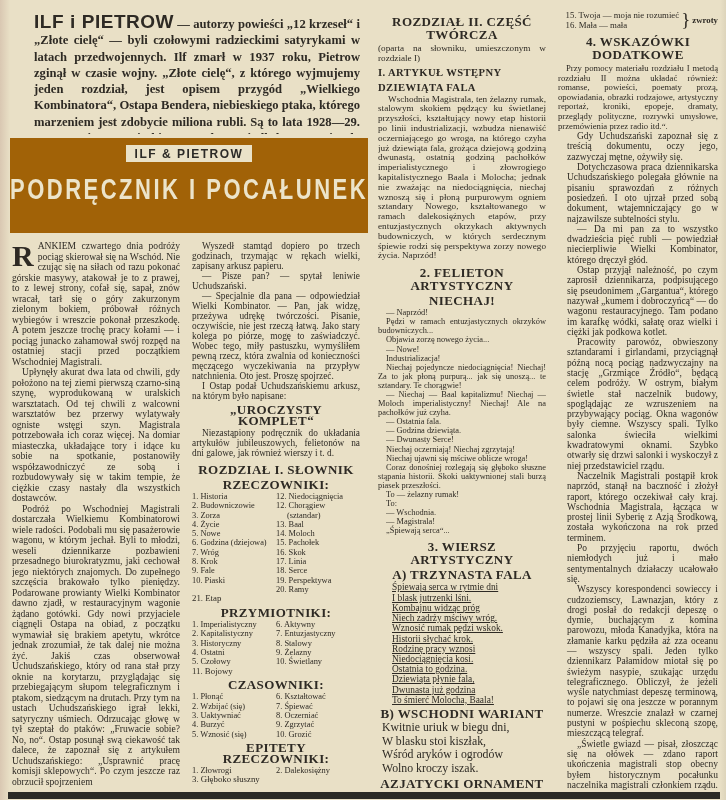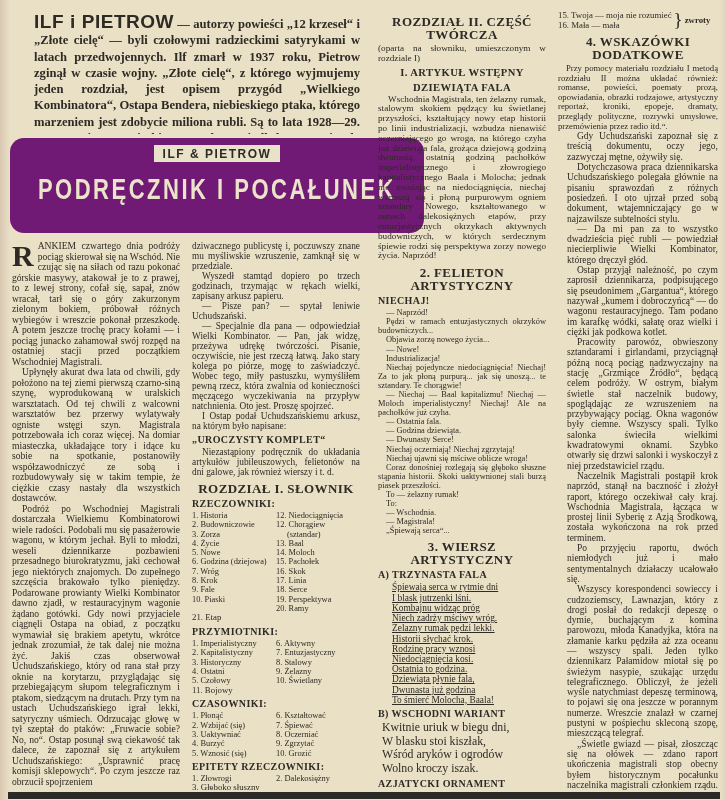--- a/index.html
+++ b/index.html
@@ -23,22 +23,22 @@
     font-weight:bold; font-size:12.6px; line-height:16.3px; text-align:justify;
     overflow:hidden;
   }
   .intro-lead{
     font-family:"Liberation Sans", sans-serif; font-weight:700;
     font-size:19px; letter-spacing:.5px; white-space:nowrap;
   }
 
   
   .banner{
-    position:absolute; left:10px; top:138px; width:414px; height:95px;
-    background:#701a75; text-align:center; overflow:hidden;border-radius:14px;
+    position:absolute; left:10px; top:138px; width:358px; height:95px;
+    background:#a16207; text-align:center; overflow:hidden;
   }
   .banner-label{
     display:inline-block; margin-top:7px; background:#eae2c8; color:#2b2a26;
     font-family:"Liberation Sans", sans-serif; font-weight:700;
     font-size:12px; letter-spacing:1.5px; padding:2px 9px 1px;
   }
   .banner-title{
     margin-top:11px; color:#ece4ca;
     font-family:"Liberation Sans", sans-serif; font-weight:700;
     font-size:22px; letter-spacing:2.5px; white-space:nowrap;
@@ -67,37 +67,37 @@
     margin:2px 4px 0 0;
   }
   .blk-small-p{
     font-size:8.7px; line-height:9.6px; text-align:justify; text-indent:8px;
   }
   .blk-h-large{
     font-weight:bold; text-align:center; font-size:13px; line-height:13px;
     margin:5px 0 3px; letter-spacing:.4px;
   }
   .blk-h-mid{
-    font-weight:bold; text-align:center; font-size:10.6px; line-height:12px;
+    font-weight:bold; text-align:left; font-size:10.6px; line-height:12px;
     margin:3px 0 1px; letter-spacing:.4px;
   }
   .blk-h-small{
-    font-weight:bold; text-align:left; font-size:10px; line-height:11px;
+    font-weight:bold; text-align:center; font-size:13px; line-height:11px;
     margin:3px 0 2px; letter-spacing:.4px;
   }
   .blk-center-item{ font-size:8.8px; line-height:9.8px; }
   .blk-list2{ display:flex; }
   .blk-list2 .lcol{ width:50%; }
   .blk-list2 .item, .blk-list1 .item{ padding-left:11px; text-indent:-11px; }
   .blk-brace .item{ padding-left:0; text-indent:0; }
   .blk-verse{ font-size:9.4px; line-height:10.2px; padding-left:14px;text-decoration:underline; }
   .blk-verse-large{ font-size:11.8px; line-height:13.6px; padding-left:4px; }
   .blk-list1{ font-size:8.9px; line-height:10.2px; }
   .blk-brace{
-    display:flex; align-items:center; font-size:8.8px; line-height:10px;
+    display:flex; align-items:center; font-size:8.8px; line-height:10px;justify-content:flex-end;
   }
   .brace-glyph{ font-size:19px; font-weight:normal; margin:0 2px; }
   .brace-label{ font-weight:bold; }
 
   
   #col2 .blk-p, #col2 .blk-p-first{ font-size:9.3px; line-height:10px; }
   #col2 .blk-list2{ font-size:8.4px; line-height:9.3px; }
   #col3 .blk-p, #col3 .blk-p-first{ font-size:9.2px; line-height:9.8px; }
   #col3 .blk-small-p{ font-size:8.4px; line-height:9.1px; }
   #col3 .blk-list1{ font-size:8.7px; line-height:9.9px; }
@@ -116,21 +116,20 @@
     <div class="banner-label">ILF &amp; PIETROW</div>
     <div class="banner-title">PODRĘCZNIK I POCAŁUNEK</div>
   </div>
 
   <div class="col" id="col1">
       <div class="blk-dropcap-p"><span class="dropcap">R</span>ANKIEM czwartego dnia podróży pociąg skierował się na Wschód. Nie czując się na siłach od razu pokonać górskie masywy, atakował je to z prawej, to z lewej strony, cofał się, sapał, znów wracał, tarł się o góry zakurzonym zielonym bokiem, próbował różnych wybiegów i wreszcie pokonał przeszkodę. A potem jeszcze trochę pracy kołami — i pociąg junacko zahamował swój rozpęd na ostatniej stacji przed początkiem Wschodniej Magistrali.</div>
       <div class="blk-p">Upłynęły akurat dwa lata od chwili, gdy położono na tej ziemi pierwszą czarno-siną szynę, wyprodukowaną w uralskich warsztatach. Od tej chwili z walcowni warsztatów bez przerwy wylatywały ogniste wstęgi szyn. Magistrala potrzebowała ich coraz więcej. Na domiar miasteczka, układające tory i idące ku sobie na spotkanie, postanowiły współzawodniczyć ze sobą i rozbudowywały się w takim tempie, że ciężkie czasy nastały dla wszystkich dostawców.</div>
       <div class="blk-p">Podróż po Wschodniej Magistrali dostarczała Wielkiemu Kombinatorowi wiele radości. Podobali mu się pasażerowie wagonu, w którym jechał. Byli to młodzi, weseli dziennikarze pozbawieni przesadnego biurokratyzmu, jaki cechował jego niektórych znajomych. Do zupełnego szczęścia brakowało tylko pieniędzy. Podarowane prowianty Wielki Kombinator dawno zjadł, w restauracyjnym wagonie żądano gotówki. Gdy nowi przyjaciele ciągnęli Ostapa na obiad, z początku wymawiał się brakiem apetytu, wkrótce jednak zrozumiał, że tak dalej nie można żyć. Jakiś czas obserwował Uchudszańskiego, który od rana stał przy oknie na korytarzu, przyglądając się przebiegającym słupom telegraficznym i ptakom, siedzącym na drutach. Przy tym na ustach Uchudszańskiego igrał lekki, satyryczny uśmiech. Odrzucając głowę w tył szeptał do ptaków: „Fruwacie sobie? No, no“. Ostap posunął swą ciekawość tak dalece, że zapoznał się z artykułem Uchudszańskiego: „Usprawnić pracę komisji sklepowych“. Po czym jeszcze raz obrzucił spojrzeniem</div>
     </div>
   <div class="col" id="col2">
-      <div class="blk-p-first">dziwacznego publicystę i, poczuwszy znane mu myśliwskie wzruszenie, zamknął się w przedziale.</div>
       <div class="blk-p">Wyszedł stamtąd dopiero po trzech godzinach, trzymając w rękach wielki, zapisany arkusz papieru.</div>
       <div class="blk-p">— Pisze pan? — spytał leniwie Uchudszański.</div>
       <div class="blk-p">— Specjalnie dla pana — odpowiedział Wielki Kombinator. — Pan, jak widzę, przeżywa udrękę twórczości. Pisanie, oczywiście, nie jest rzeczą łatwą. Jako stary kolega po piórze, mogę to zaświadczyć. Wobec tego, miły pastuszku, wymyśliłem pewną rzecz, która zwalnia od konieczności męczącego wyczekiwania na przypływ natchnienia. Oto jest. Proszę spojrzeć.</div>
       <div class="blk-p">I Ostap podał Uchudszańskiemu arkusz, na którym było napisane:</div>
       <div class="blk-h-small">„UROCZYSTY KOMPLET“</div>
       <div class="blk-p">Niezastąpiony podręcznik do układania artykułów jubileuszowych, felietonów na dni galowe, jak również wierszy i t. d.</div>
       <div class="blk-h-large">ROZDZIAŁ I. SŁOWNIK</div>
       <div class="blk-h-small">RZECZOWNIKI:</div>
       <div class="blk-list2">
         <div class="lcol">
@@ -231,21 +230,21 @@
       <div class="blk-small-p">— Wschodnia.</div>
       <div class="blk-small-p">— Magistrala!</div>
       <div class="blk-small-p">„Śpiewają serca“...</div>
       <div class="blk-h-large">3. WIERSZ ARTYSTYCZNY</div>
       <div class="blk-h-small">A) TRZYNASTA FALA</div>
       <div class="blk-verse">
         <div class="vline">Śpiewają serca w rytmie dni</div>
         <div class="vline">I blask jutrzenki lśni.</div>
         <div class="vline">Kombajnu widząc próg</div>
         <div class="vline">Niech zadrży mściwy wróg.</div>
-        <div class="vline">Żelazny rumak pędzi lekki.</div>
+        <div class="vline">Wznosić rumak pędzi wskok.</div>
         <div class="vline">Historii słychać krok.</div>
         <div class="vline">Rodzinę pracy wznosi</div>
         <div class="vline">Niedociągnięcia kosi.</div>
         <div class="vline">Ostatnia to godzina.</div>
         <div class="vline">Dziewiąta płynie fala,</div>
         <div class="vline">Dwunasta już godzina</div>
         <div class="vline">To śmierć Molocha, Baala!</div>
       </div>
       <div class="blk-h-small">B) WSCHODNI WARIANT</div>
       <div class="blk-verse-large">

